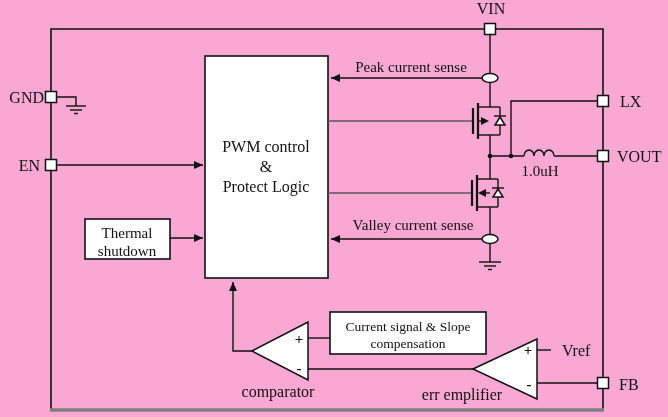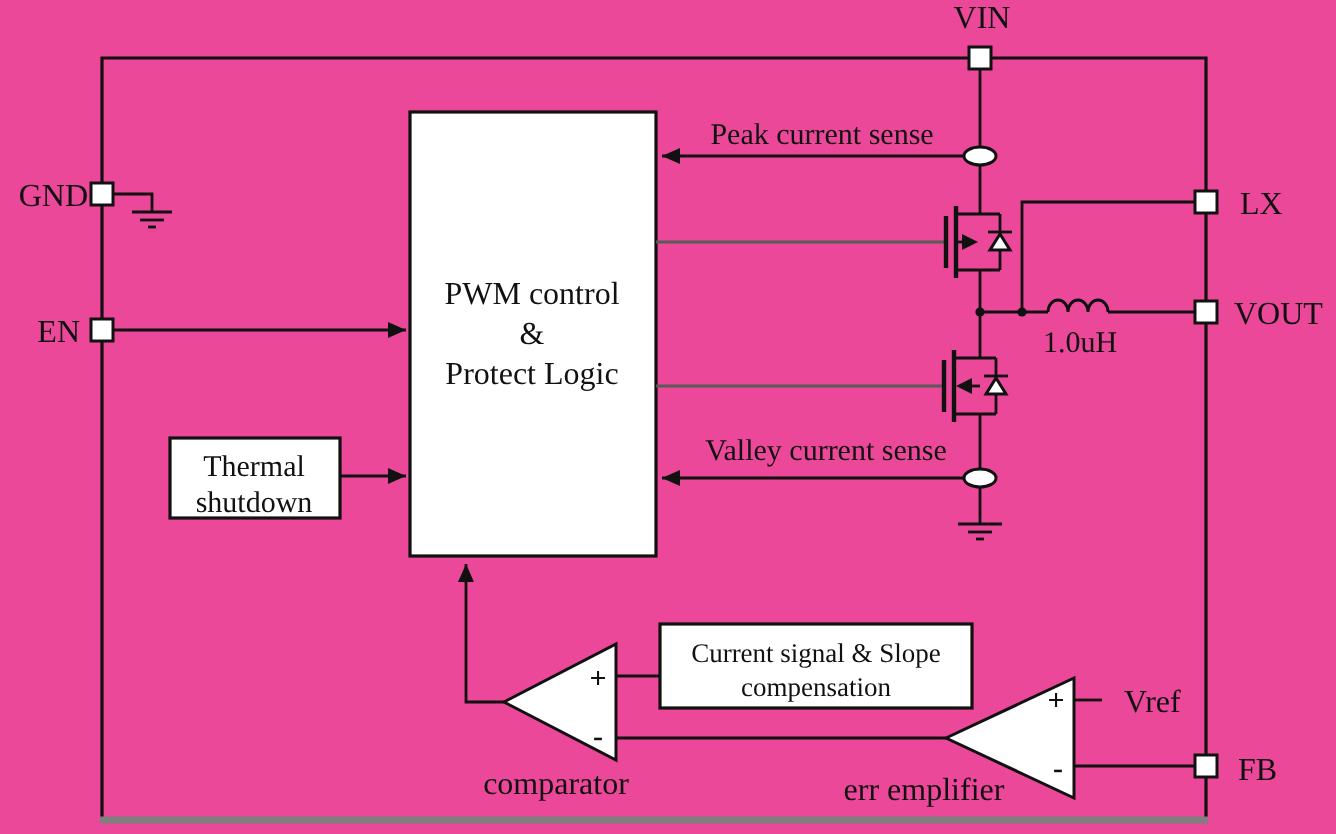--- a/index.html
+++ b/index.html
@@ -1,16 +1,16 @@
 <!DOCTYPE html>
 <html><head>
 <meta charset="utf-8">
 <style>
   html,body{margin:0;padding:0;background:#ffffff;}
-  .stage{position:relative;width:668px;height:417px;background:#ec4899;overflow:hidden;}
+  .stage{position:relative;width:668px;height:417px;background:#f9a8d4;overflow:hidden;}
   svg{display:block;}
   text{font-family:"Liberation Serif","DejaVu Serif",serif;fill:#111111;}
   .lbl{font-size:16px;}
   .sig{font-size:15px;}
   .blk{font-size:16px;}
   .blk2{font-size:15px;}
   .small{font-size:13.5px;}
   .pm{font-size:15px;font-weight:bold;}
   .wire{stroke:#111111;stroke-width:1.4;fill:none;}
   .gatewire{stroke:#5a5a5a;stroke-width:1.6;fill:none;}

